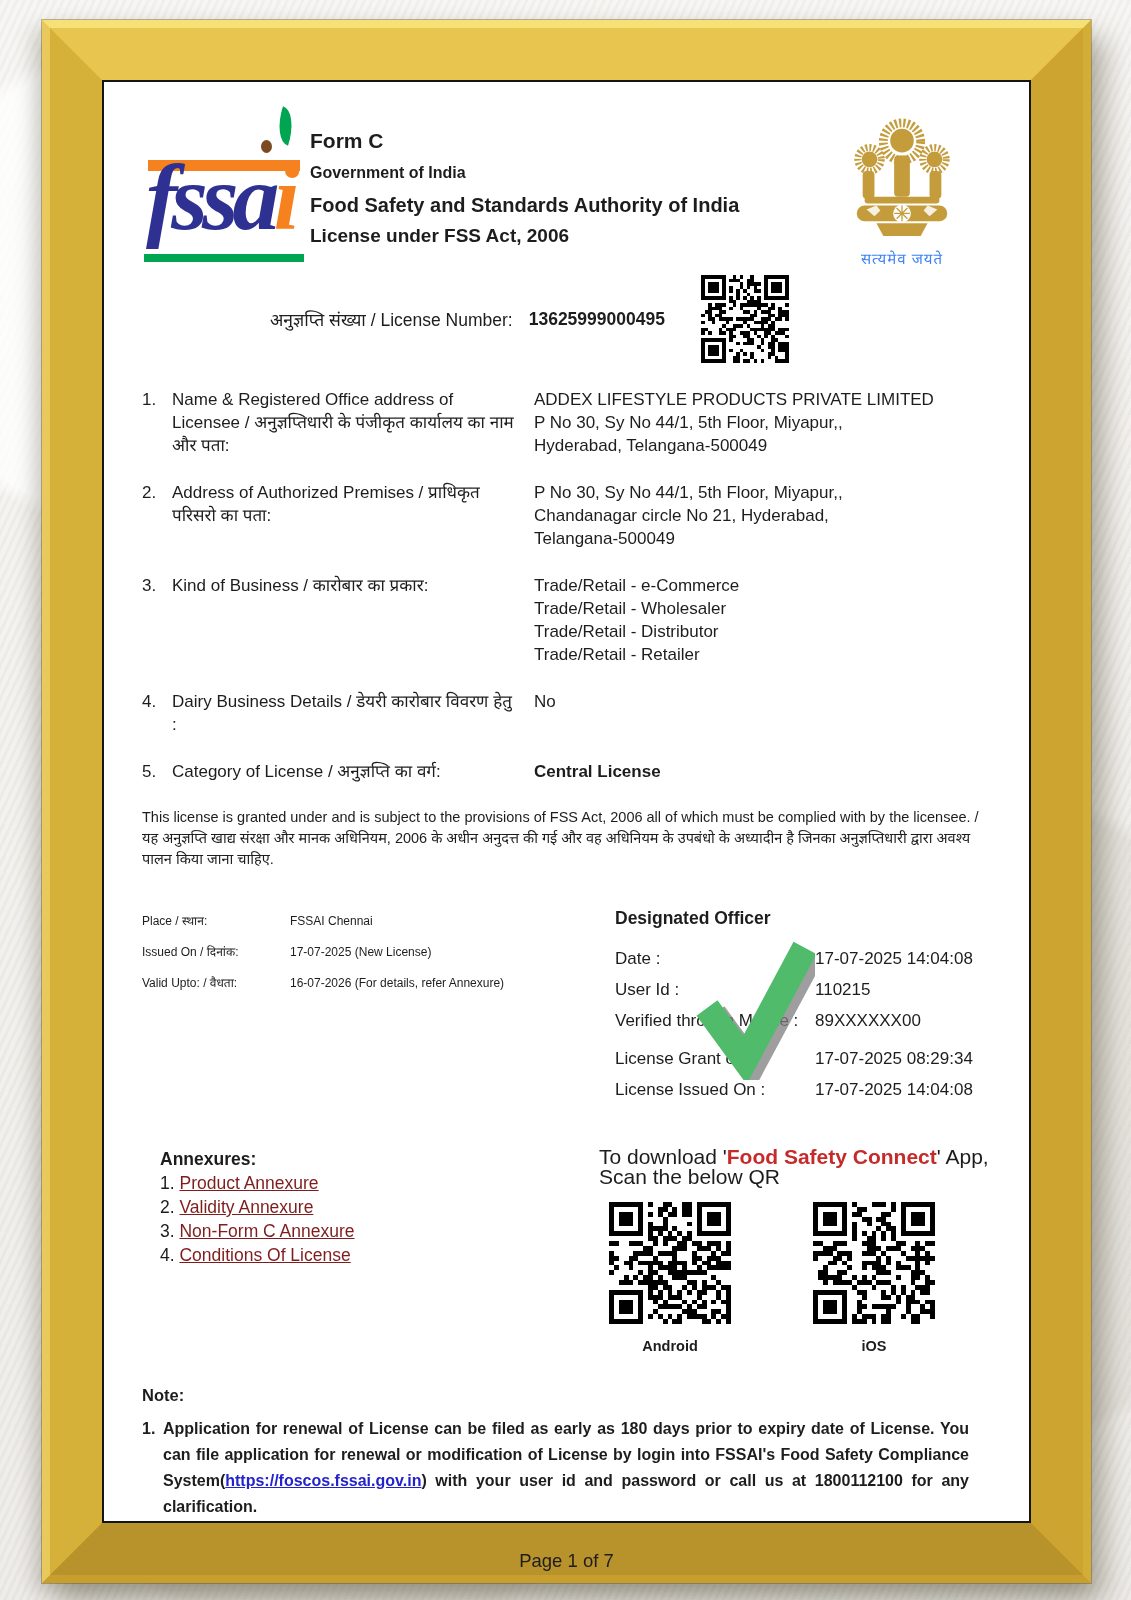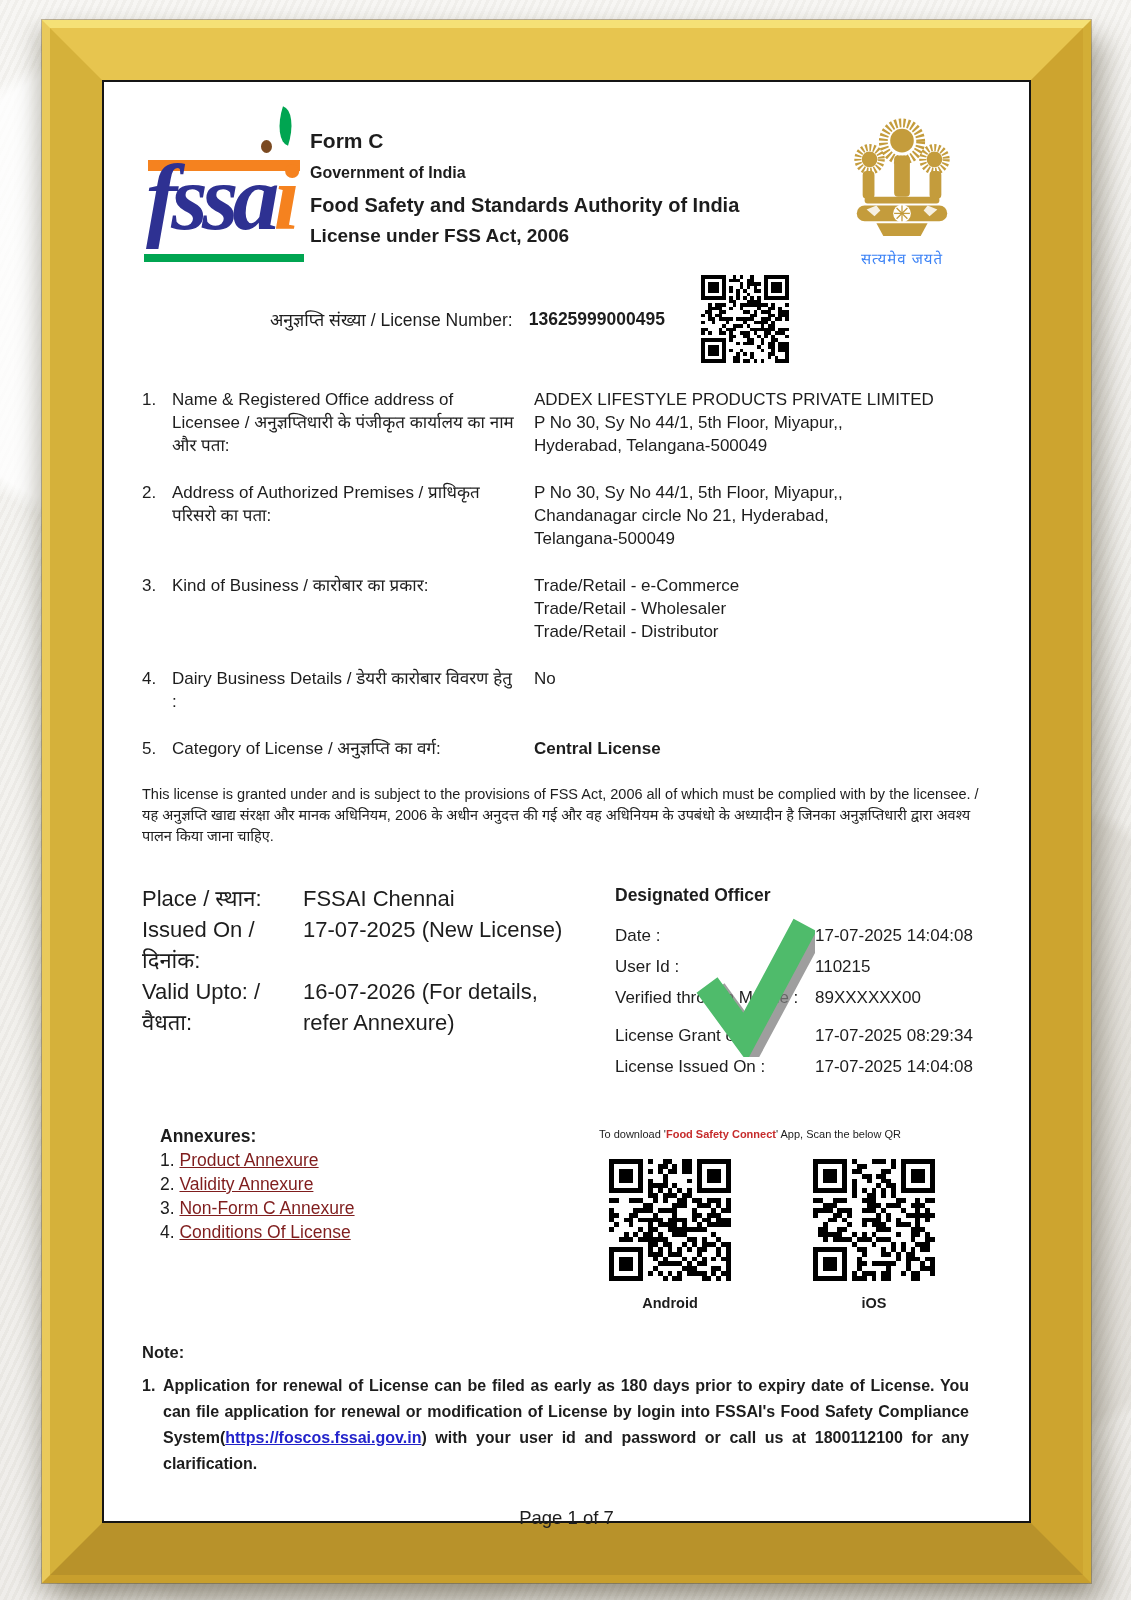--- a/index.html
+++ b/index.html
@@ -70,36 +70,36 @@
   .item-row{display:flex;margin-bottom:24px;font-size:17px;line-height:23px;}
   .item-num{width:30px;flex:none;}
   .item-label{width:362px;flex:none;padding-right:14px;box-sizing:border-box;}
   .item-values{flex:1;}
   .item-values .b{font-weight:bold;}
   
   .provision{margin-top:16px;font-size:14.5px;line-height:21px;max-width:865px;}
   
   .issue-section{display:flex;margin-top:36px;position:relative;}
   .issue-left{width:440px;flex:none;}
-  .issue-row{display:flex;font-size:22px;line-height:31px;gap:13px;}
+  .issue-row{display:flex;font-size:12px;line-height:31px;}
   .issue-row .lbl{width:148px;flex:none;}
   .officer{width:376px;margin-left:auto;position:relative;}
   .officer-title{font-weight:bold;font-size:17.5px;line-height:24px;margin-bottom:13px;}
   .officer-row{display:flex;font-size:17px;line-height:31px;}
   .officer-row.gap{margin-top:7px;}
   .officer-row .lbl{width:200px;flex:none;}
   .check-mark{position:absolute;left:78px;top:16px;z-index:5;pointer-events:none;}
   
   .annex-section{display:flex;margin-top:42px;}
   .annexures{flex:1;padding-left:18px;}
   .annex-title{font-weight:bold;font-size:17.5px;line-height:24px;}
   .annex-link-row{font-size:17.5px;line-height:24px;}
   .annex-link-row a{color:#7f1d1d;text-decoration:underline;cursor:pointer;}
   .download{width:392px;flex:none;}
-  .download-text{font-size:11px;line-height:20px;}
+  .download-text{font-size:21px;line-height:20px;}
   .download-text .red{color:#c62b2b;font-weight:bold;}
   .qr-row{display:flex;margin-top:15px;}
   .qr-wrap{width:122px;text-align:center;}
   .qr-wrap.first{margin-left:10px;}
   .qr-wrap.second{margin-left:82px;}
   .qr-label{font-weight:bold;font-size:14.5px;margin-top:10px;}
   
   .note{margin-top:30px;padding-right:22px;}
   .note-title{font-weight:bold;font-size:16.5px;line-height:22px;}
   .note-item{display:flex;margin-top:10px;}
@@ -406,20 +406,21 @@
               <div>Telangana-500049</div>
             </div>
           </div>
           <div class="item-row">
             <div class="item-num">3.</div>
             <div class="item-label">Kind of Business / कारोबार का प्रकार:</div>
             <div class="item-values">
               <div>Trade/Retail - e-Commerce</div>
               <div>Trade/Retail - Wholesaler</div>
               <div>Trade/Retail - Distributor</div>
+              <div>Trade/Retail - Retailer</div>
             </div>
           </div>
           <div class="item-row">
             <div class="item-num">4.</div>
             <div class="item-label">Dairy Business Details / डेयरी कारोबार विवरण हेतु :</div>
             <div class="item-values">
               <div>No</div>
             </div>
           </div>
           <div class="item-row">

